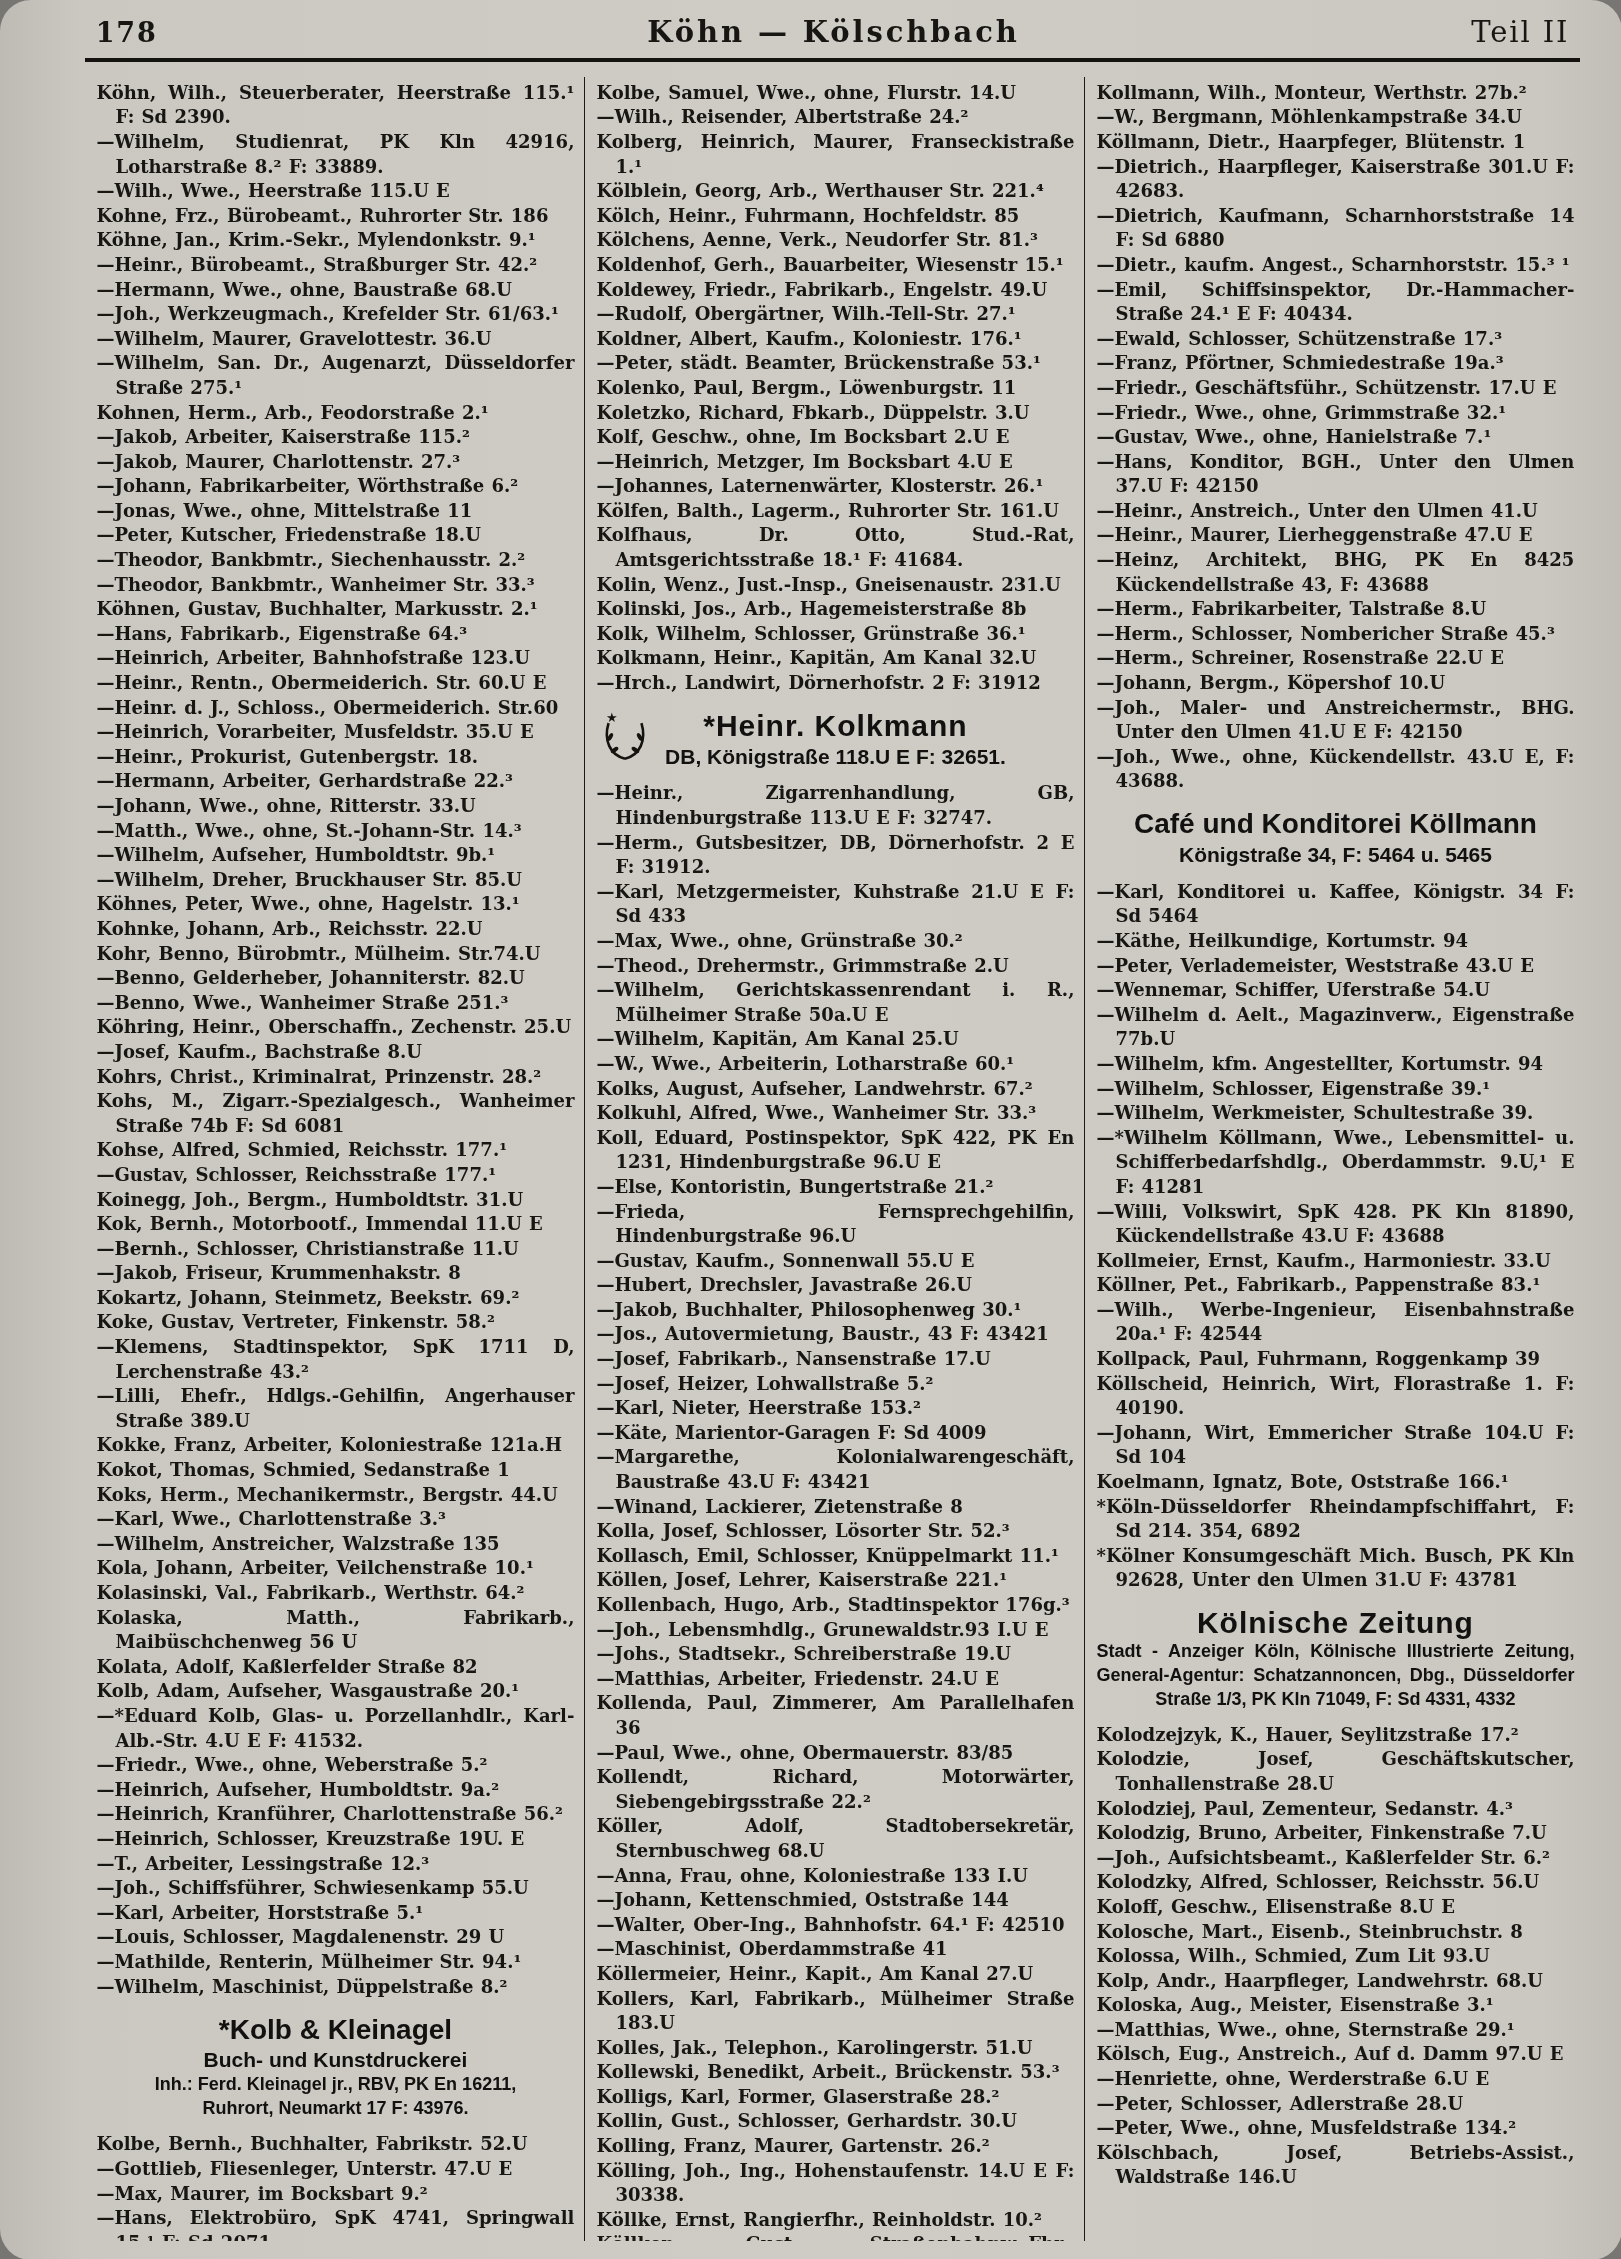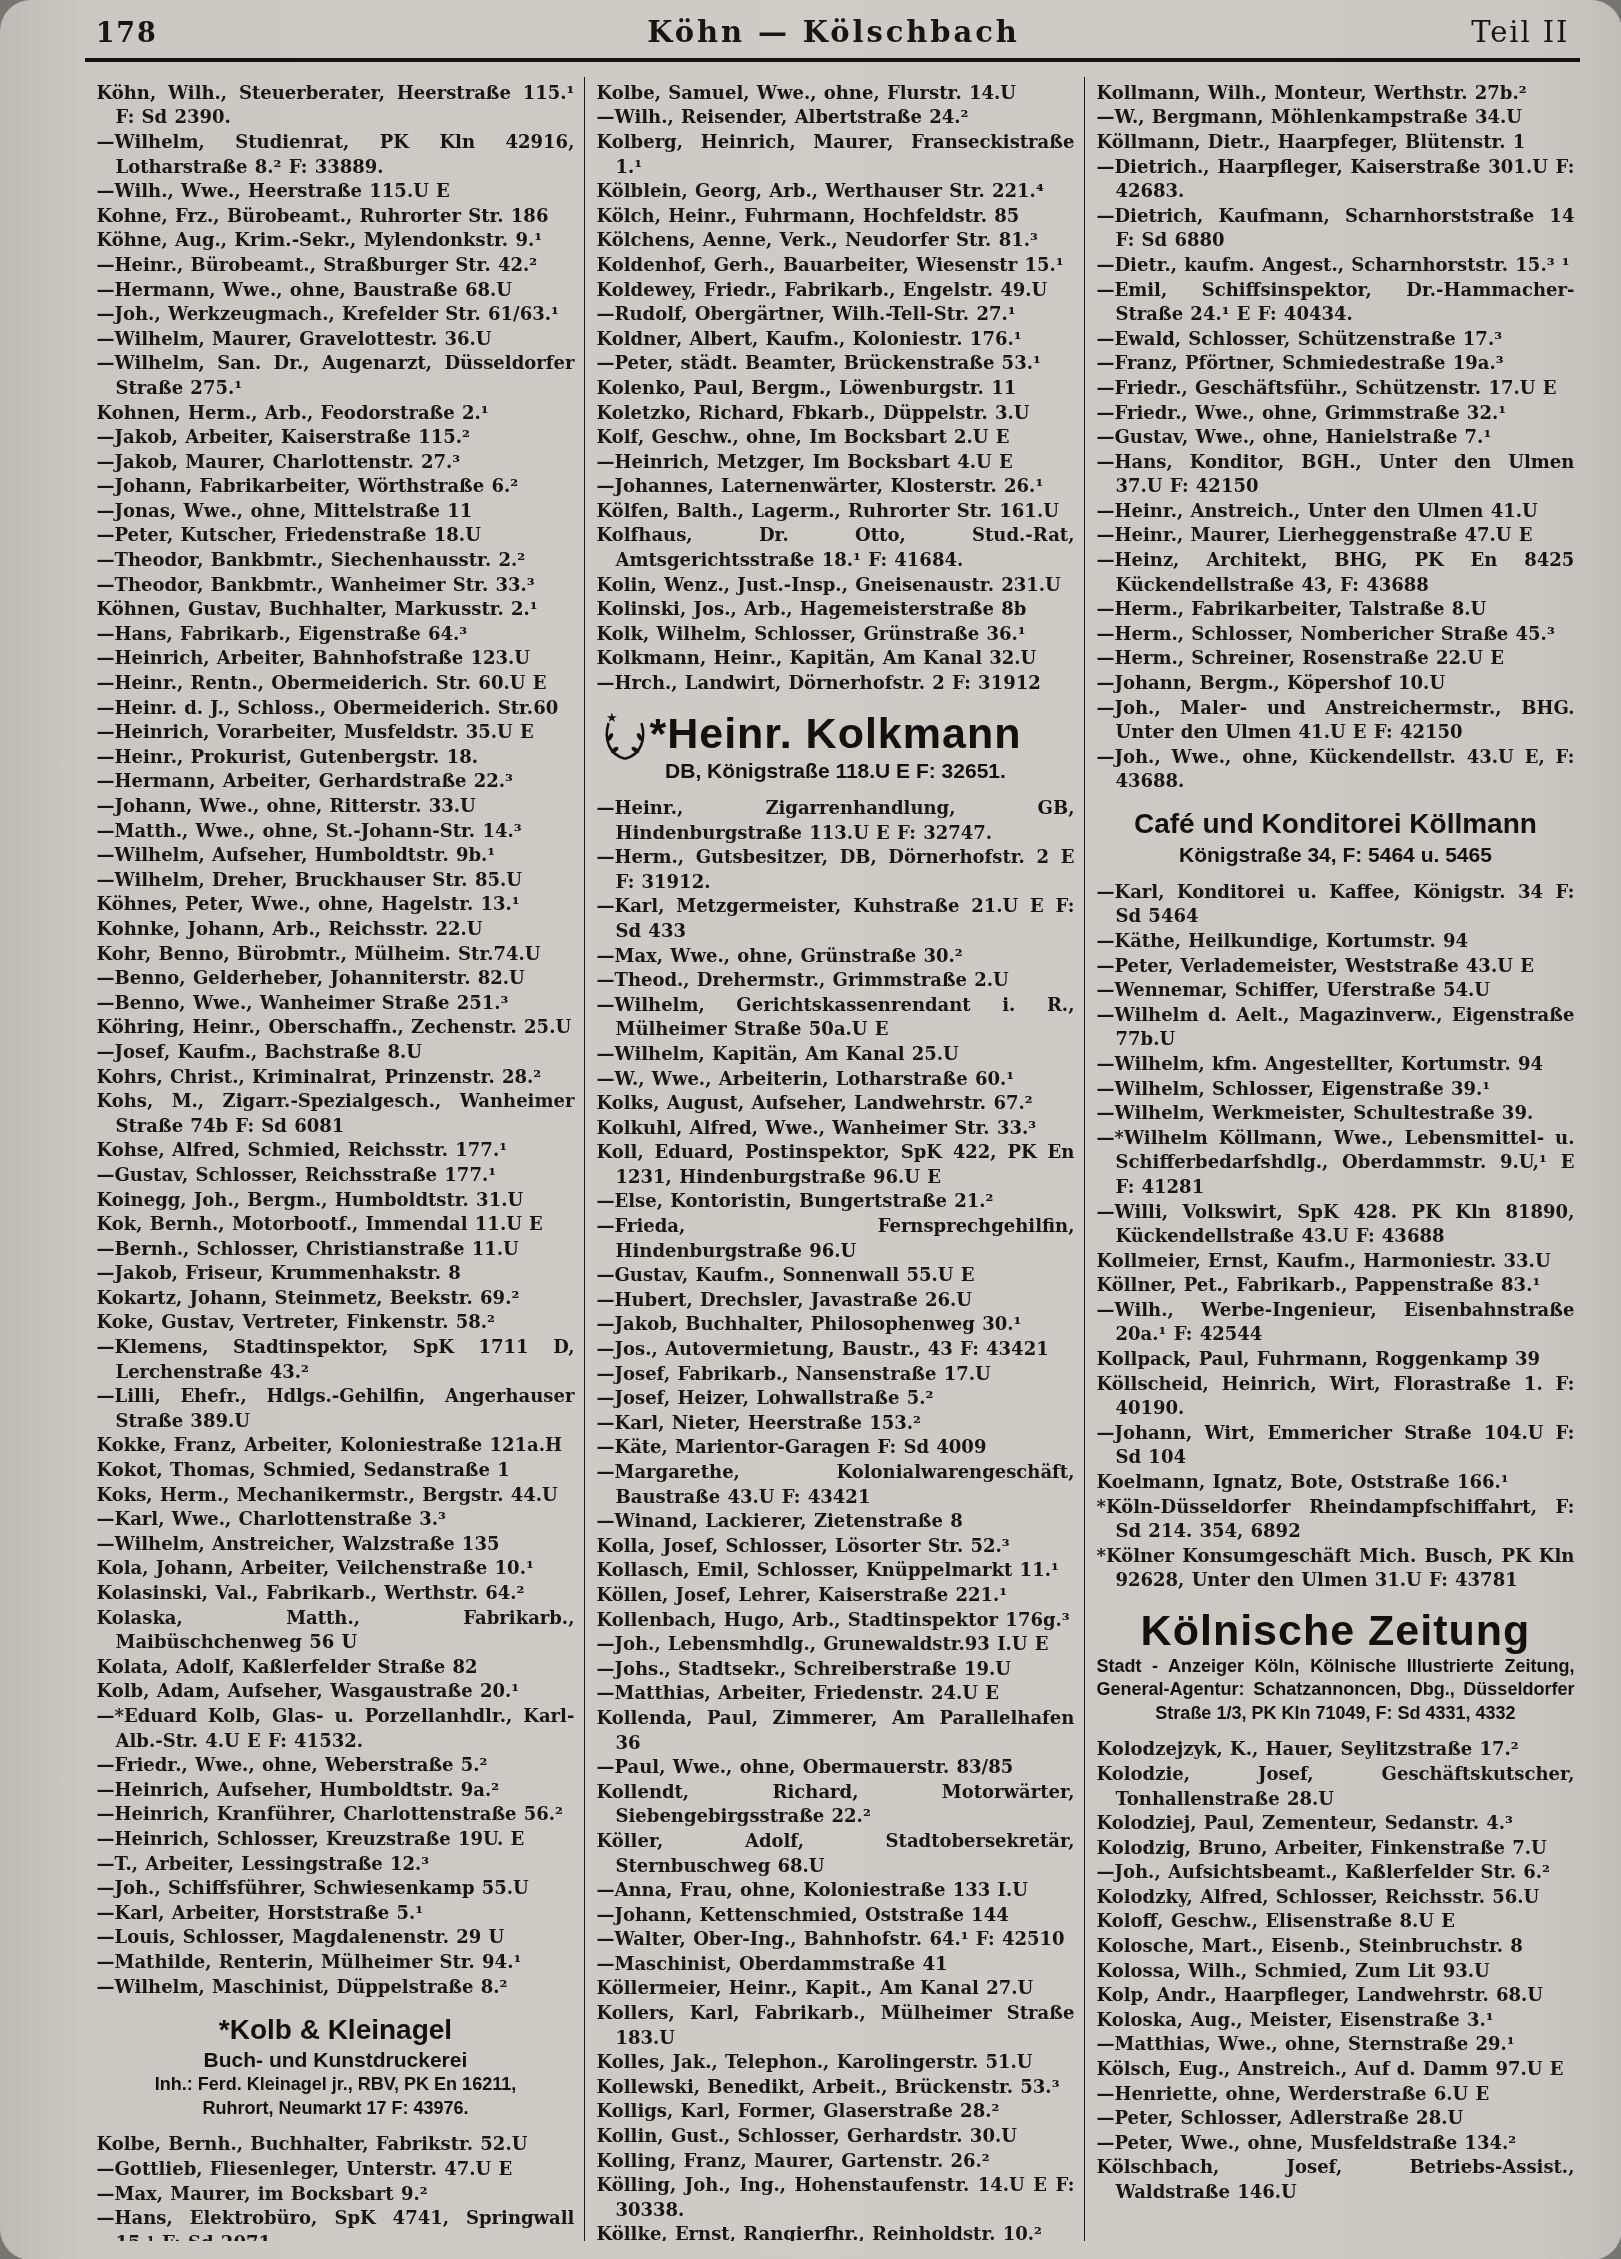--- a/index.html
+++ b/index.html
@@ -11,21 +11,21 @@
   .header-title{position:absolute;left:0;right:0;text-align:center;top:0;font-size:29px;font-weight:bold;letter-spacing:2.9px;}
   .header-part{position:absolute;right:9.6px;top:0;font-size:29px;font-weight:normal;letter-spacing:1.9px;}
   .header-rule{position:absolute;top:58px;left:85px;width:1495px;height:3.8px;background:#141310;}
   .columns{position:absolute;top:77px;left:85px;width:1499px;bottom:19px;display:flex;}
   .col{flex:1 1 0;padding:3.8px 9.6px 0 11.5px;overflow:hidden;}
   .col + .col{border-left:1.9px solid #1b1a17;}
   .entry{margin:0;font-size:18px;line-height:24.6px;font-weight:bold;text-align:justify;
          text-indent:-19px;padding-left:19px;word-spacing:1px;}
   .ad{margin:13.4px 0 11.5px 0;text-align:center;font-family:"Liberation Sans",sans-serif;color:#121110;position:relative;}
   .ad-line{font-weight:bold;}
-  .xl{font-size:43px;line-height:1.12;letter-spacing:1px;}
+  .xl{font-size:30px;line-height:1.12;letter-spacing:1px;}
   .lg{font-size:28px;line-height:1.2;}
   .md{font-size:21px;line-height:1.3;text-align:center;}
   .sm{font-size:18px;line-height:1.32;}
   .just{text-align:justify;text-align-last:center;}
   .wreath{position:absolute;left:1.9px;top:1.9px;width:54px;height:54px;}
 </style>
 </head>
 <body>
 
 <div class="page">
@@ -34,21 +34,21 @@
     <span class="header-title">Köhn — Kölschbach</span>
     <span class="header-part">Teil II</span>
   </div>
   <div class="header-rule"></div>
   <div class="columns">
     <div class="col">
         <p class="entry">Köhn, Wilh., Steuerberater, Heerstraße 115.¹ F: Sd 2390.</p>
         <p class="entry">—Wilhelm, Studienrat, PK Kln 42916, Lotharstraße 8.² F: 33889.</p>
         <p class="entry">—Wilh., Wwe., Heerstraße 115.U E</p>
         <p class="entry">Kohne, Frz., Bürobeamt., Ruhrorter Str. 186</p>
-        <p class="entry">Köhne, Aug., Krim.-Sekr., Mylendonkstr. 9.¹</p>
+        <p class="entry">Köhne, Jan., Krim.-Sekr., Mylendonkstr. 9.¹</p>
         <p class="entry">—Heinr., Bürobeamt., Straßburger Str. 42.²</p>
         <p class="entry">—Hermann, Wwe., ohne, Baustraße 68.U</p>
         <p class="entry">—Joh., Werkzeugmach., Krefelder Str. 61/63.¹</p>
         <p class="entry">—Wilhelm, Maurer, Gravelottestr. 36.U</p>
         <p class="entry">—Wilhelm, San. Dr., Augenarzt, Düsseldorfer Straße 275.¹</p>
         <p class="entry">Kohnen, Herm., Arb., Feodorstraße 2.¹</p>
         <p class="entry">—Jakob, Arbeiter, Kaiserstraße 115.²</p>
         <p class="entry">—Jakob, Maurer, Charlottenstr. 27.³</p>
         <p class="entry">—Johann, Fabrikarbeiter, Wörthstraße 6.²</p>
         <p class="entry">—Jonas, Wwe., ohne, Mittelstraße 11</p>

